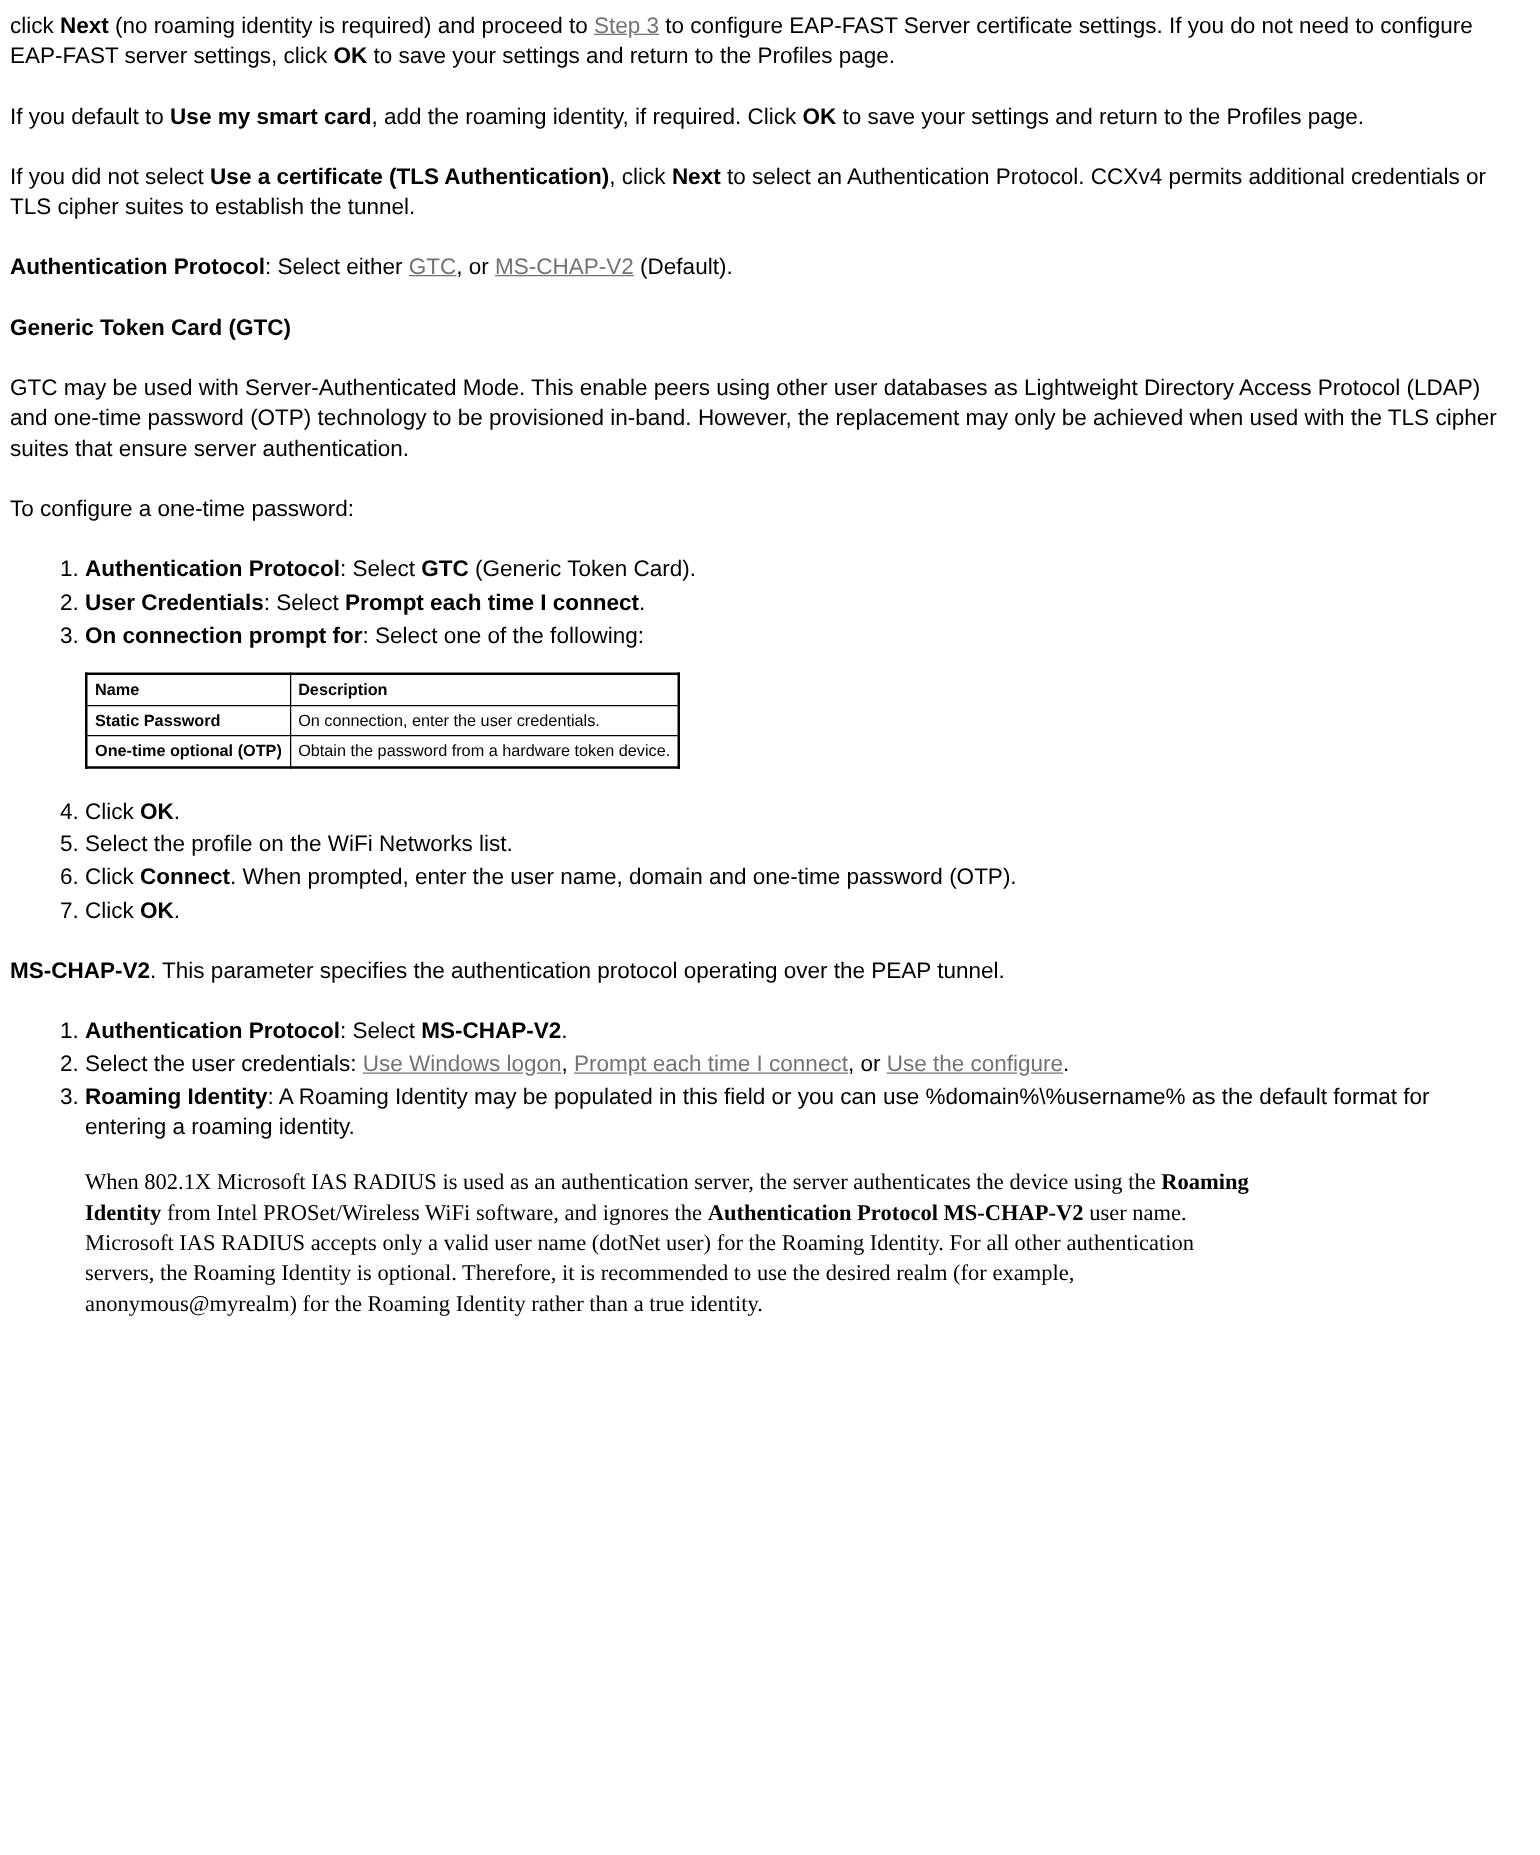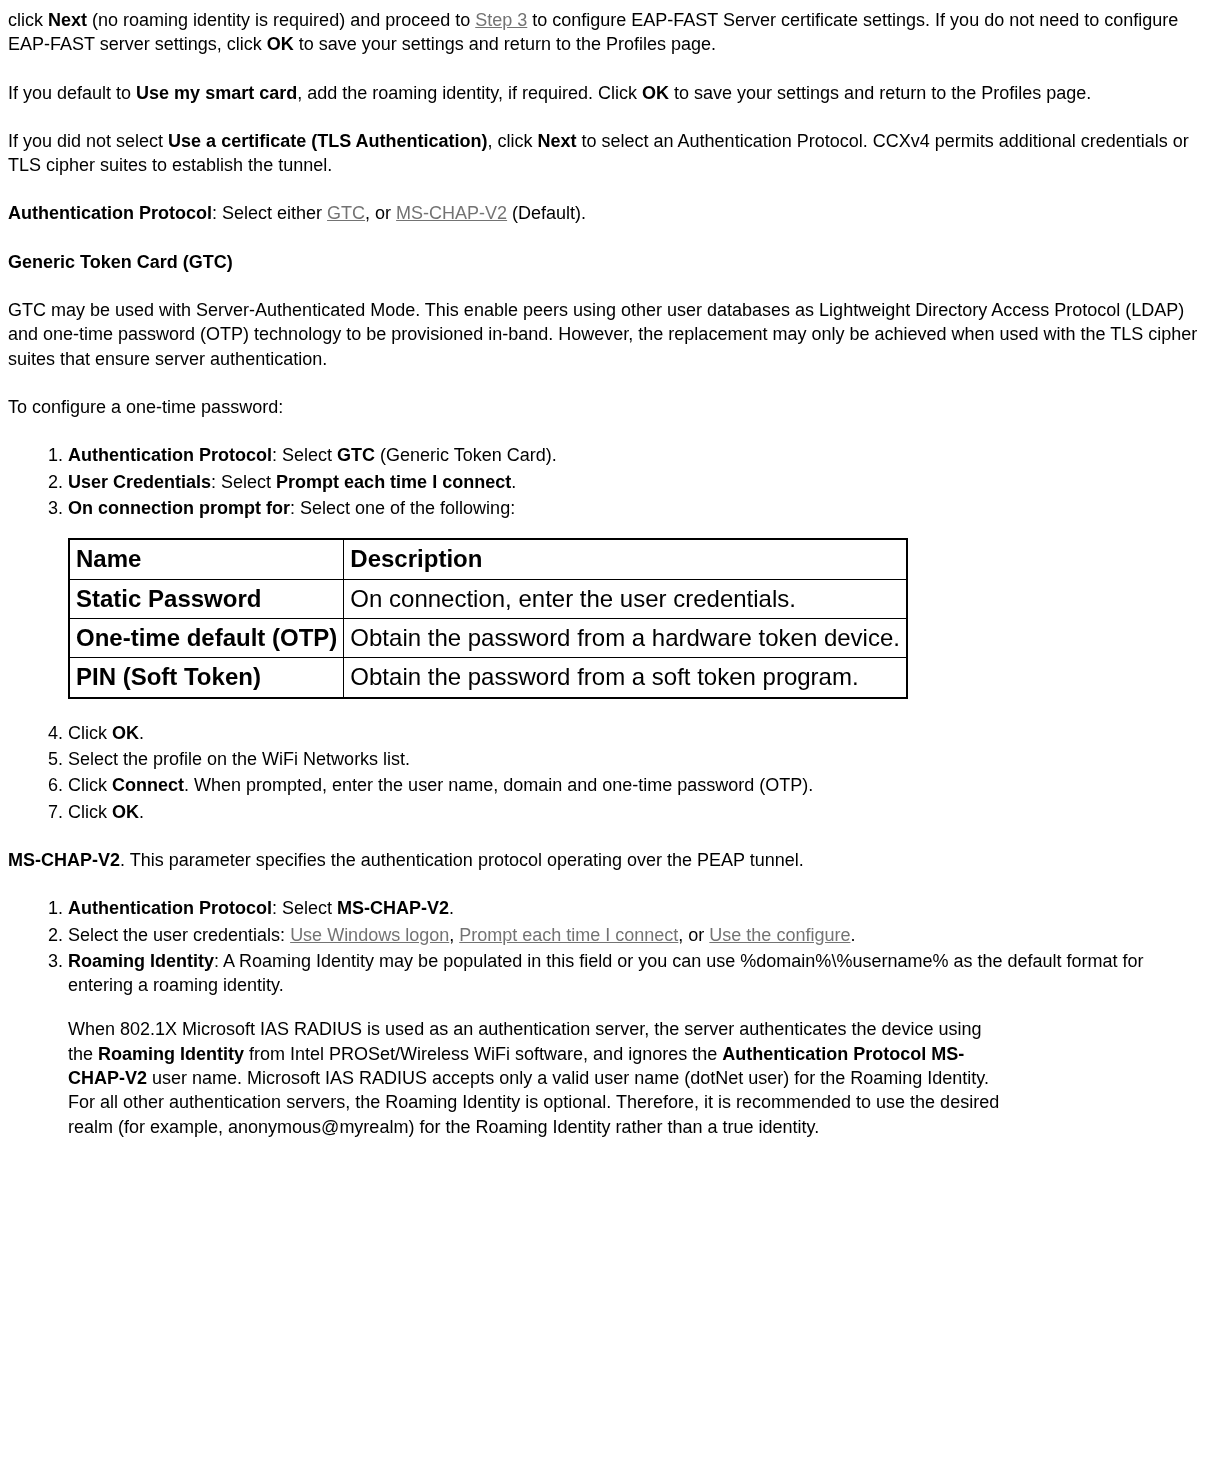--- a/index.html
+++ b/index.html
@@ -25,31 +25,32 @@
   ol {
     margin: 0 0 24px 0;
     padding-left: 60px;
   }
   ol li {
     margin-bottom: 2px;
   }
   .inner-para {
     margin-top: 20px;
     margin-bottom: 0;
+    font-family: Liberation Serif, serif;
   }
   table {
     border-collapse: collapse;
     border: 2px solid #000;
     margin: 18px 0 22px 0;
   }
   th, td {
     border: 1px solid #000;
     padding: 3px 6px;
     text-align: left;
-    font-size: 24px;
+    font-size: 13px;
     vertical-align: top;
   }
   th {
     font-weight: bold;
   }
   .col-name { font-weight: bold; }
   .section-head {
     font-weight: bold;
     margin: 0 0 24px 0;
   }
@@ -93,26 +94,22 @@
       <tbody>
           <tr>
         <th>Name</th>
         <th>Description</th>
       </tr>
       <tr>
         <td class="col-name">Static Password</td>
         <td>On connection, enter the user credentials.</td>
       </tr>
       <tr>
-        <td class="col-name">One-time default (OTP)</td>
+        <td class="col-name">One-time optional (OTP)</td>
         <td>Obtain the password from a hardware token device.</td>
-      </tr>
-      <tr>
-        <td class="col-name">PIN (Soft Token)</td>
-        <td>Obtain the password from a soft token program.</td>
       </tr>
     </tbody>
       </table>
   </li>
   <li>
     <span>Click </span><b>OK</b><span>.</span>
   </li>
   <li>Select the profile on the WiFi Networks list.</li>
   <li>
     <span>Click </span><b>Connect</b><span>. When prompted, enter the user name, domain and one-time password (OTP).</span>

